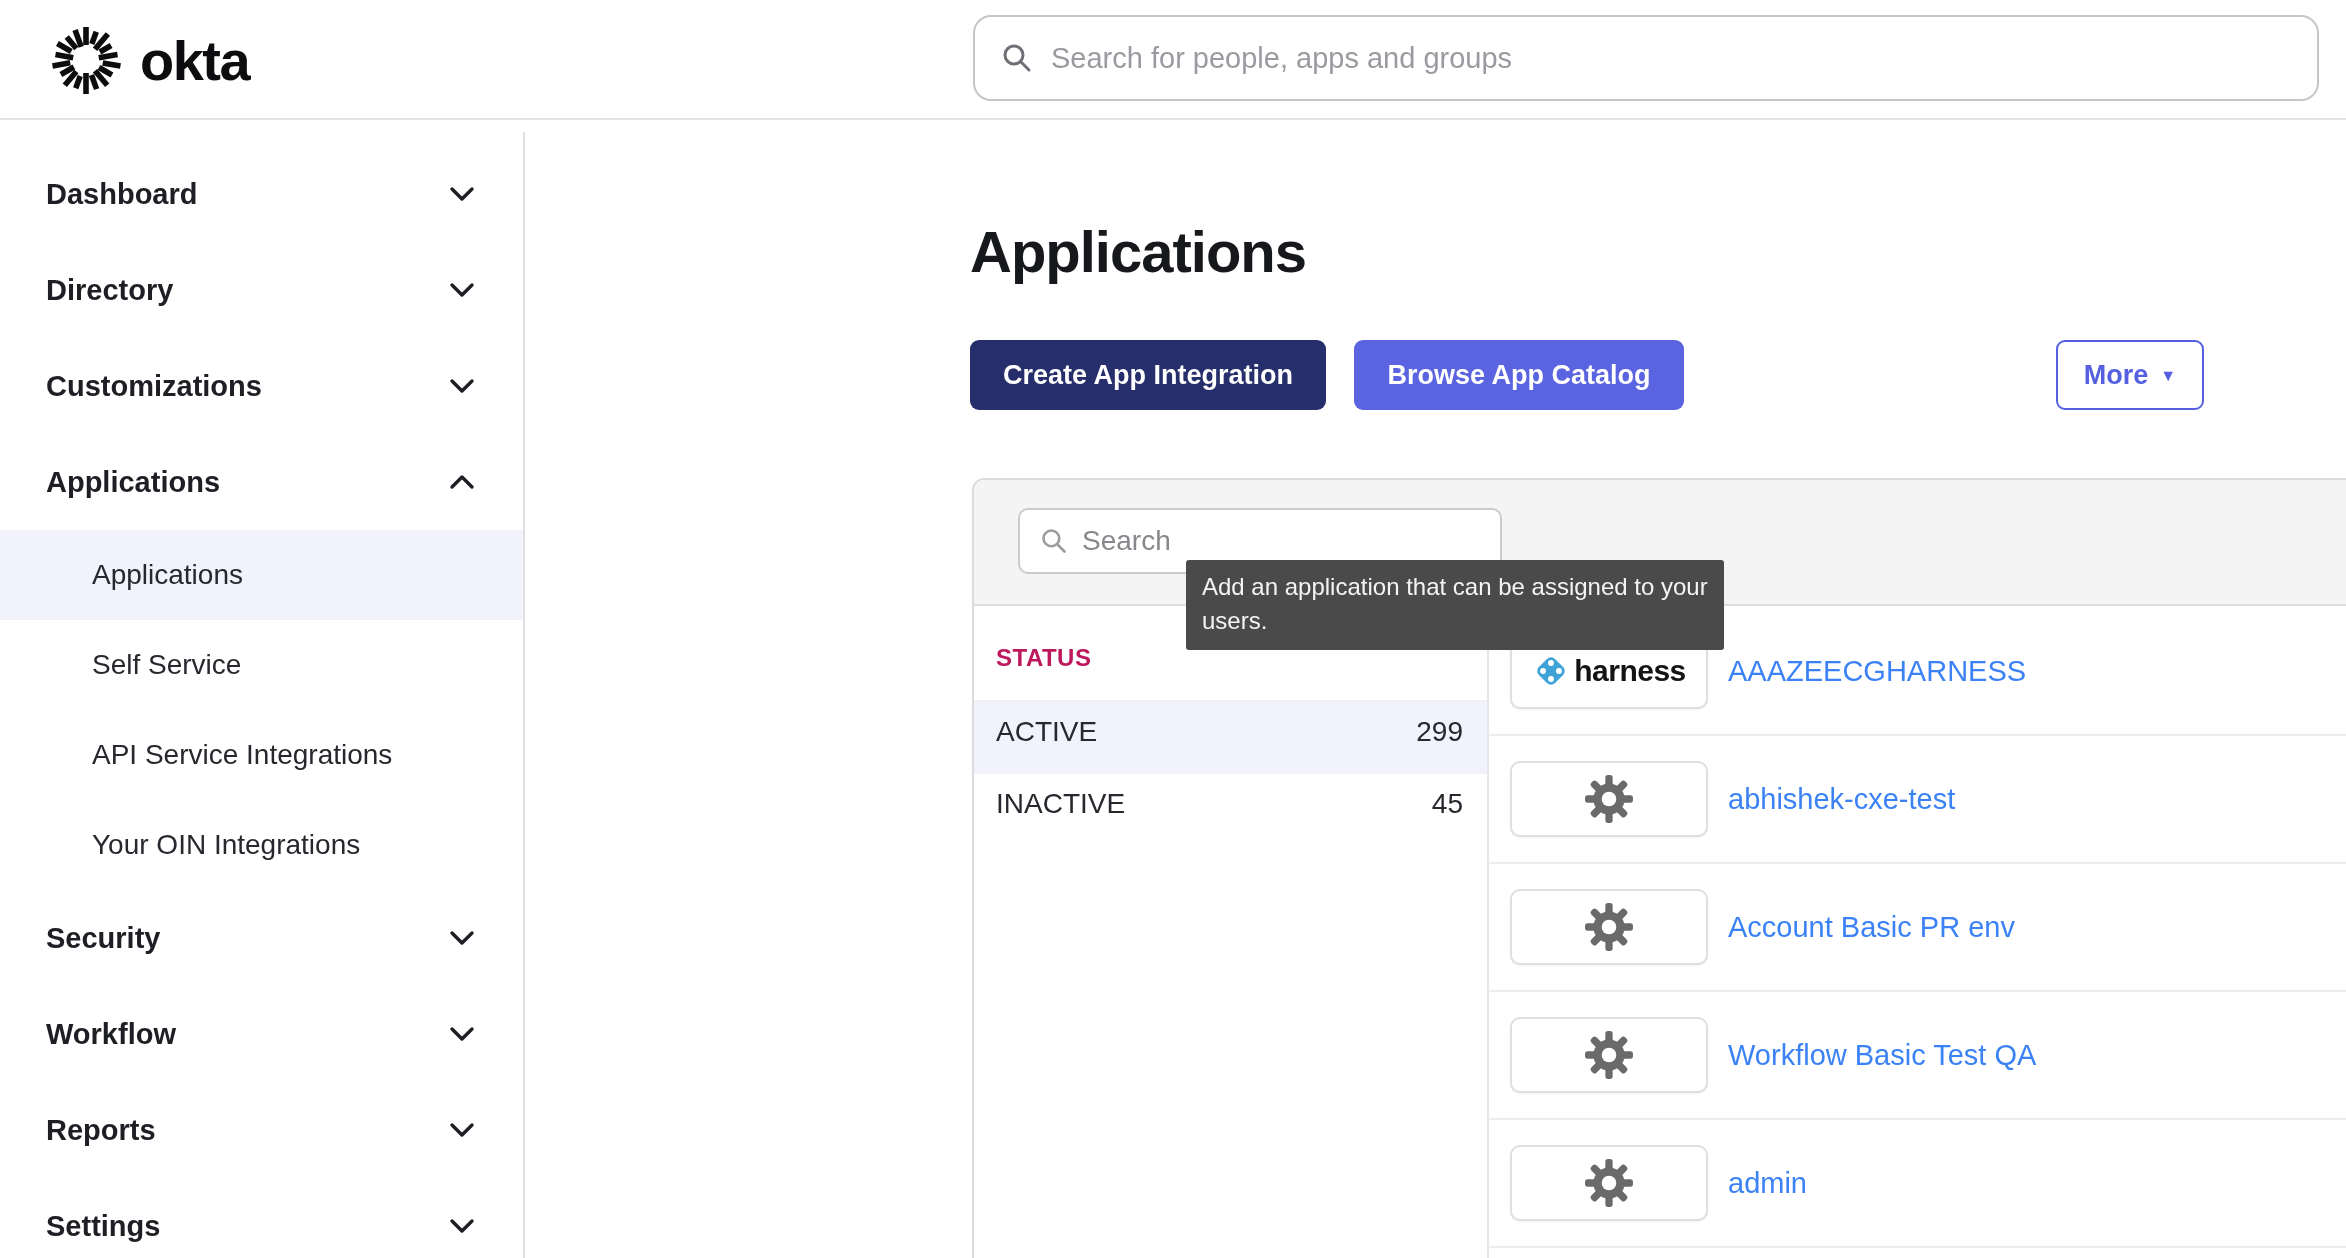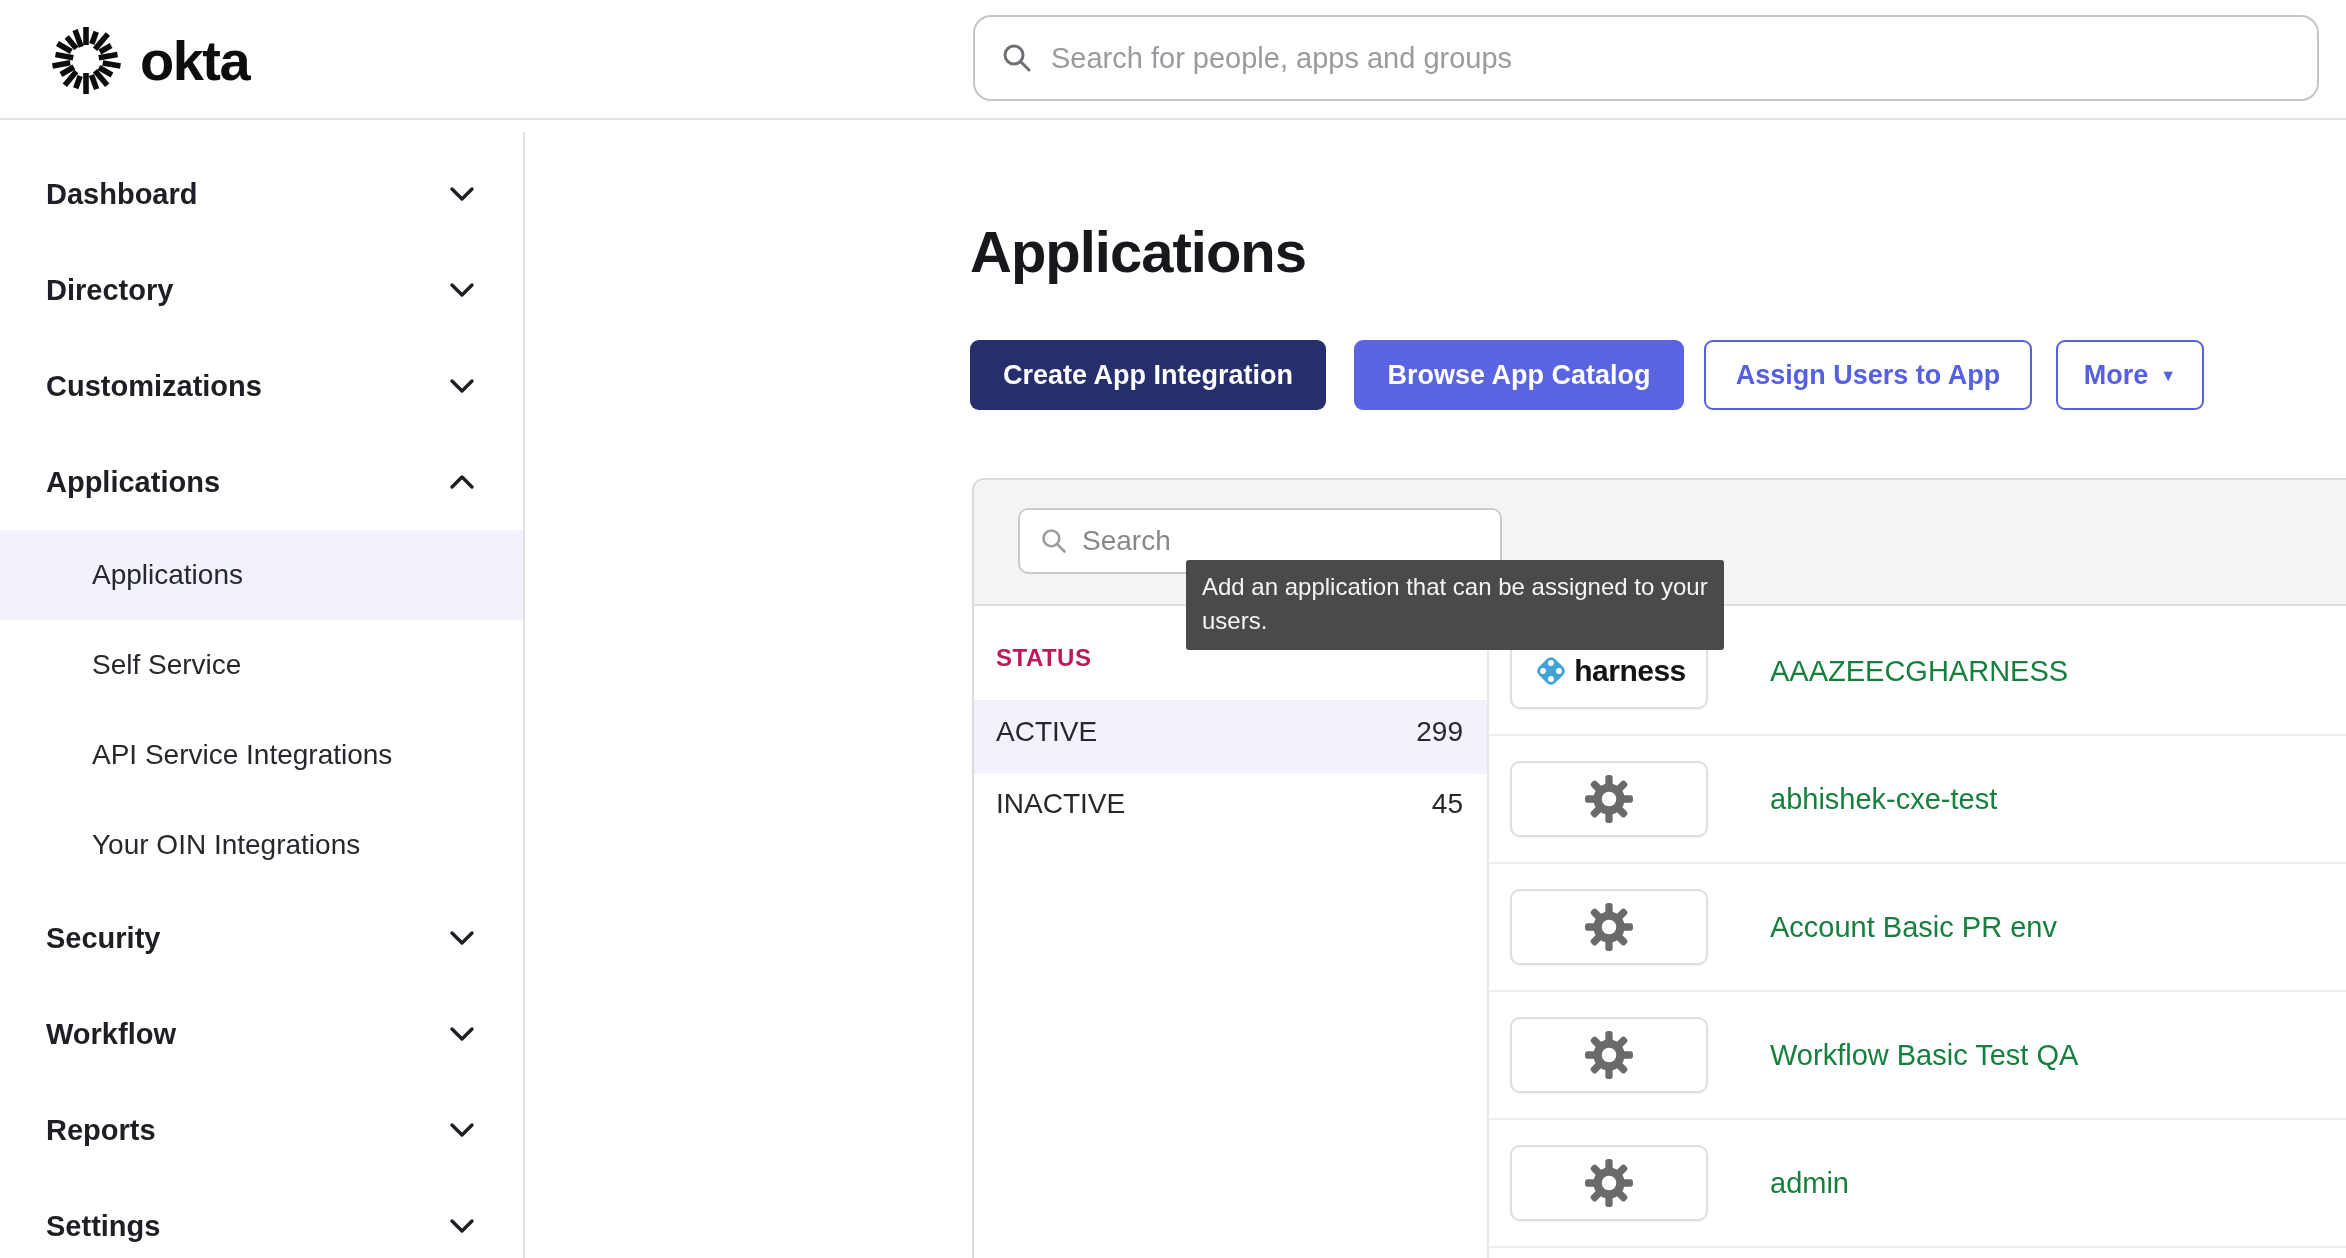--- a/index.html
+++ b/index.html
@@ -65,21 +65,21 @@
   .status-row { height:72px; display:flex; align-items:center; justify-content:space-between;
                 padding:0 24px 12px 22px; font-size:28px; color:#26282d; cursor:pointer; }
   .status-row.selected { background:#f1f2fb; }
 
   .app-list { flex:1; }
   .app-row { height:128px; display:flex; align-items:center; border-bottom:2px solid #ededed; }
   .icon-card { width:198px; height:76px; margin-left:21px; border:2px solid #dfdfdf; border-radius:10px;
                background:#fff; display:flex; align-items:center; justify-content:center; gap:4px;
                box-shadow:0 1px 2px rgba(0,0,0,0.05); }
   .harness-text { font-size:30px; font-weight:700; color:#141414; letter-spacing:-0.5px; }
-  .app-link { margin-left:62px; font-size:29px; color:#15803d; cursor:pointer; text-decoration:none; }
+  .app-link { margin-left:20px; font-size:29px; color:#3b82f6; cursor:pointer; text-decoration:none; }
 
   
   .tooltip { position:absolute; left:1186px; top:560px; width:538px; background:#4a4a4a; color:#f4f4f4;
              font-size:24px; line-height:34px; padding:10px 16px 12px 16px; border-radius:3px; z-index:40; }
 </style>
 </head>
 <body>
 
 <div class="root">
 
@@ -188,21 +188,20 @@
       <svg class="chev" width="26" height="16" viewBox="0 0 26 16">
         <polyline points="3,3 13,13 23,3" fill="none" stroke="#1d1f24" stroke-width="3.4" stroke-linecap="round" stroke-linejoin="round"></polyline>
       </svg>
     </div>
   </nav>
 
   <h1 class="page-title">Applications</h1>
 
   <button class="btn btn-primary">Create App Integration</button>
   <button class="btn btn-secondary">Browse App Catalog</button>
-  <button class="btn btn-outline btn-assign">Assign Users to App</button>
   <button class="btn btn-outline btn-more">
     <span>More</span>
     <span class="caret">▼</span>
   </button>
 
   <div class="panel">
     <div class="panel-toolbar">
       <div class="psearch">
         <svg width="28" height="28" viewBox="0 0 32 32">
           <circle cx="13" cy="13" r="9" fill="none" stroke="#9c9ca1" stroke-width="3"></circle>

